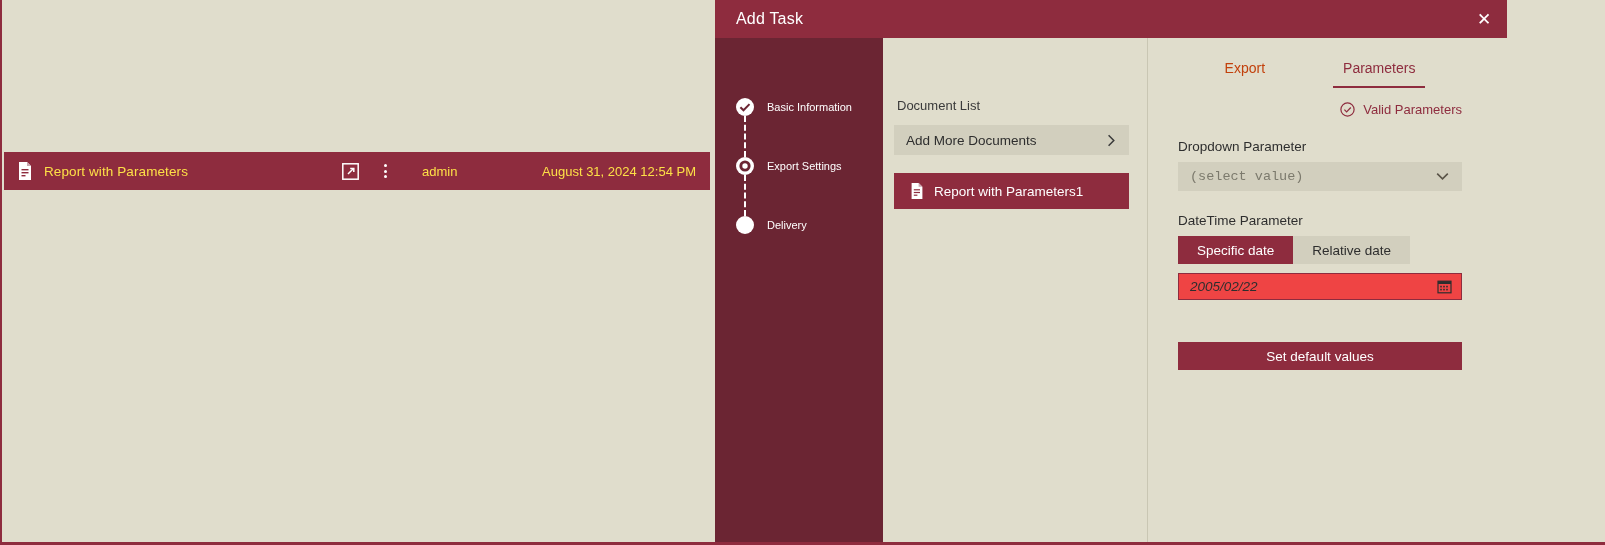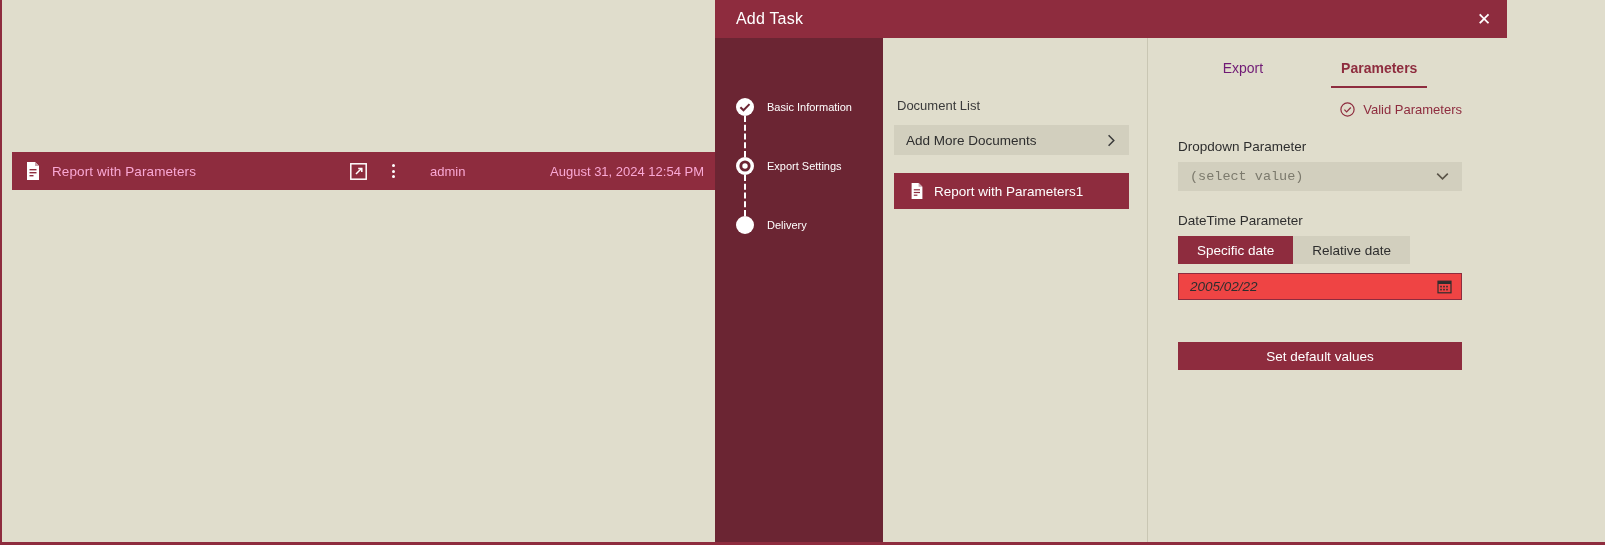--- a/index.html
+++ b/index.html
@@ -12,22 +12,22 @@
   #root { position: relative; width: 1605px; height: 545px; }
 
   
   .app-bg {
     position: absolute; left: 0; top: 0; width: 1605px; height: 545px;
     background: #e0ddcc;
     border-bottom: 3px solid #8e2c3e;
     border-left: 2px solid #8e2c3e;
   }
   .report-row {
-    position: absolute; left: 12px; top: 152px; width: 706px; height: 38px;
-    background: #8e2c3e; color: #f9a8d4;
+    position: absolute; left: 4px; top: 152px; width: 706px; height: 38px;
+    background: #8e2c3e; color: #fde047;
     display: flex; align-items: center;
   }
   .rr-doc-icon { margin-left: 13px; width: 16px; height: 18px; display: block; }
   .rr-title { margin-left: 11px; font-size: 13.5px; letter-spacing: .1px; }
   .rr-actions { margin-left: auto; display: flex; align-items: center; }
   .rr-open-icon { width: 17px; height: 17px; display: block; }
   .rr-kebab { width: 18px; height: 18px; display: flex; flex-direction: column;
               align-items: center; justify-content: center; gap: 2.5px; margin-left: 17px; }
   .rr-kebab i { width: 3px; height: 3px; background: #ffffff; border-radius: 50%; display: block; }
   .rr-user { margin-left: 28px; font-size: 13px; width: 120px; }
@@ -89,24 +89,24 @@
     margin-top: 18px; height: 36px; background: #8e2c3e; color: #ffffff;
     display: flex; align-items: center; font-size: 13.5px; cursor: pointer;
   }
   .doc-item-icon { margin-left: 16px; width: 14px; height: 16px; display: block; }
   .doc-item-label { margin-left: 10px; text-align: right; }
 
   
   .param-pane { flex: 1; background: #e0ddcc; padding: 0 45px 0 30px; min-width: 0; }
   .tabs { display: flex; justify-content: center; gap: 58px; padding-top: 16px; }
   .tab {
-    font-size: 14px; color: #701a75; padding: 6px 10px 10px 10px;
+    font-size: 14px; color: #c2410c; padding: 6px 10px 10px 10px;
     cursor: pointer; border-bottom: 2px solid transparent;
   }
-  .tab.active { color: #8e2c3e; font-weight: bold; border-bottom-color: #8e2c3e; }
+  .tab.active { color: #8e2c3e; font-weight: normal; border-bottom-color: #8e2c3e; }
   .valid-row {
     display: flex; align-items: center; justify-content: flex-end;
     gap: 8px; margin-top: 14px; color: #8e2c3e; font-size: 13px;
   }
   .field-label { font-size: 13.5px; color: #2e2e2e; margin-top: 22px; margin-bottom: 8px; }
   .select-box {
     height: 29px; background: #d2cfbe; display: flex; align-items: center;
     cursor: pointer; position: relative;
   }
   .select-value { margin-left: 12px; font-size: 13.5px; color: #7c7a6d; font-family: Liberation Mono, monospace; }

